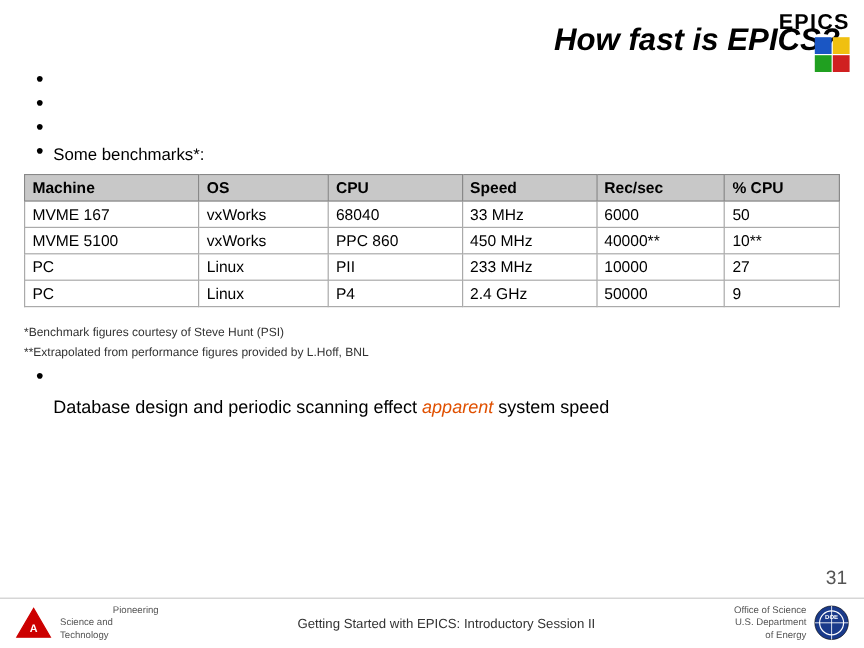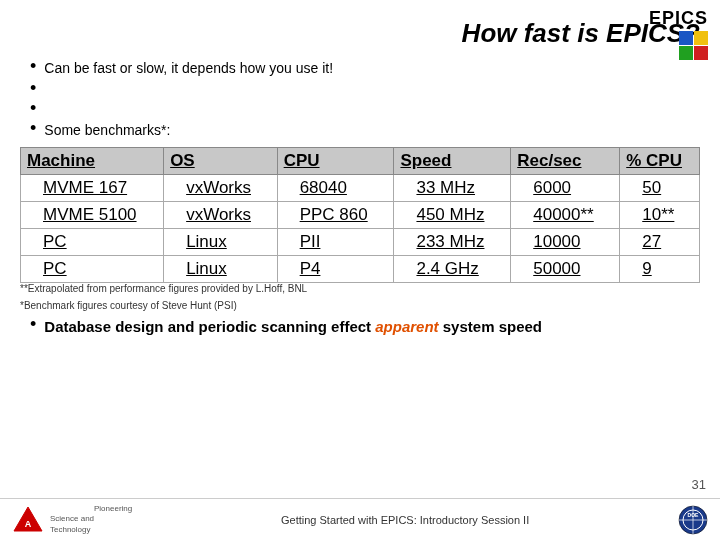--- a/index.html
+++ b/index.html
@@ -79,34 +79,33 @@
     }
     .bullet-list li .bullet-text {
       font-size: 14px;
       line-height: 1.3;
     }
 
     
     .bench-table {
       border-collapse: collapse;
       width: 100%;
-      font-size: 17px;
-      margin-bottom: 0;
-      text-decoration: underline;
+      font-size: 13px;
+      margin-bottom: 16px;
     }
     .bench-table th {
       background: #c8c8c8;
       border: 1px solid #888;
       padding: 3px 6px;
       font-weight: bold;
       text-align: left;
     }
     .bench-table td {
       border: 1px solid #aaa;
-      padding: 3px 22px;
+      padding: 3px 6px;
       background: #fff;
     }
 
     
     .footnote {
       font-size: 10px;
       color: #333;
       margin-bottom: 6px;
     }
 
@@ -119,22 +118,23 @@
     }
     .last-bullet .bullet-dot {
       font-size: 18px;
       line-height: 1;
       margin-right: 8px;
       margin-top: -2px;
       flex-shrink: 0;
     }
     .last-bullet .bullet-text {
       font-size: 15px;
-      font-weight: bold;
+      font-weight: normal;
       line-height: 1.3;
+      margin-top: 24px;
     }
     .apparent {
       color: #e05000;
       font-style: italic;
     }
 
     
     .footer {
       position: absolute;
       bottom: 0;
@@ -181,21 +181,21 @@
     .doe-logo {
       width: 30px;
       height: 30px;
     }
 
     
     .page-number {
       position: absolute;
       bottom: 48px;
       right: 14px;
-      font-size: 13px;
+      font-size: 16px;
       color: #555;
     }
   </style>
 </head>
 <body>
 
 <div class="page">
 
   <div class="epics-logo">
     <span class="epics-text">EPICS</span>
@@ -205,21 +205,20 @@
       <div class="sq sq-green"></div>
       <div class="sq sq-red"></div>
     </div>
   </div>
 
   <div class="title">How fast is EPICS?</div>
 
   <ul class="bullet-list">
     <li>
       <span class="bullet-dot">•</span>
-      <span class="bullet-text">Can be fast or slow, it depends how you use it!</span>
     </li>
     <li>
       <span class="bullet-dot">•</span>
     </li>
     <li>
       <span class="bullet-dot">•</span>
     </li>
     <li>
       <span class="bullet-dot">•</span>
       <span class="bullet-text">Some benchmarks*:</span>
@@ -266,22 +265,22 @@
           <td>PC</td>
           <td>Linux</td>
           <td>P4</td>
           <td>2.4 GHz</td>
           <td>50000</td>
           <td>9</td>
         </tr>
       </tbody>
   </table>
 
+  <div class="footnote">*Benchmark figures courtesy of Steve Hunt (PSI)</div>
   <div class="footnote">**Extrapolated from performance figures provided by L.Hoff, BNL</div>
-  <div class="footnote">*Benchmark figures courtesy of Steve Hunt (PSI)</div>
 
   <div class="last-bullet">
     <span class="bullet-dot">•</span>
     <span class="bullet-text">
       <span>Database design and periodic scanning effect </span><span class="apparent">apparent</span><span> system speed</span>
     </span>
   </div>
 
   <div class="page-number">31</div>
 
@@ -292,20 +291,25 @@
         <text x="16" y="22" text-anchor="middle" fill="white" font-size="9" font-weight="bold">A</text>
       </svg>
       <div class="footer-left-text">
         <span style="white-space:pre-line;margin-left:44px;">Pioneering
 Science and
 Technology</span>
       </div>
     </div>
     <div class="footer-center">Getting Started with EPICS: Introductory Session II</div>
     <div class="footer-right">
+      <div class="footer-right-text">
+        <span style="white-space:pre-line;">Office of Science
+U.S. Department
+of Energy</span>
+      </div>
       <svg class="doe-logo" viewBox="0 0 30 30">
         <circle cx="15" cy="15" r="14" fill="#1a3a8a" stroke="#000" stroke-width="0.5"></circle>
         <circle cx="15" cy="15" r="10" fill="none" stroke="#fff" stroke-width="1"></circle>
         <text x="15" y="12" text-anchor="middle" fill="white" font-size="5" font-weight="bold">DOE</text>
         <line x1="15" y1="1" x2="15" y2="29" stroke="#fff" stroke-width="0.7"></line>
         <line x1="1" y1="15" x2="29" y2="15" stroke="#fff" stroke-width="0.7"></line>
       </svg>
     </div>
   </div>
 </div>

